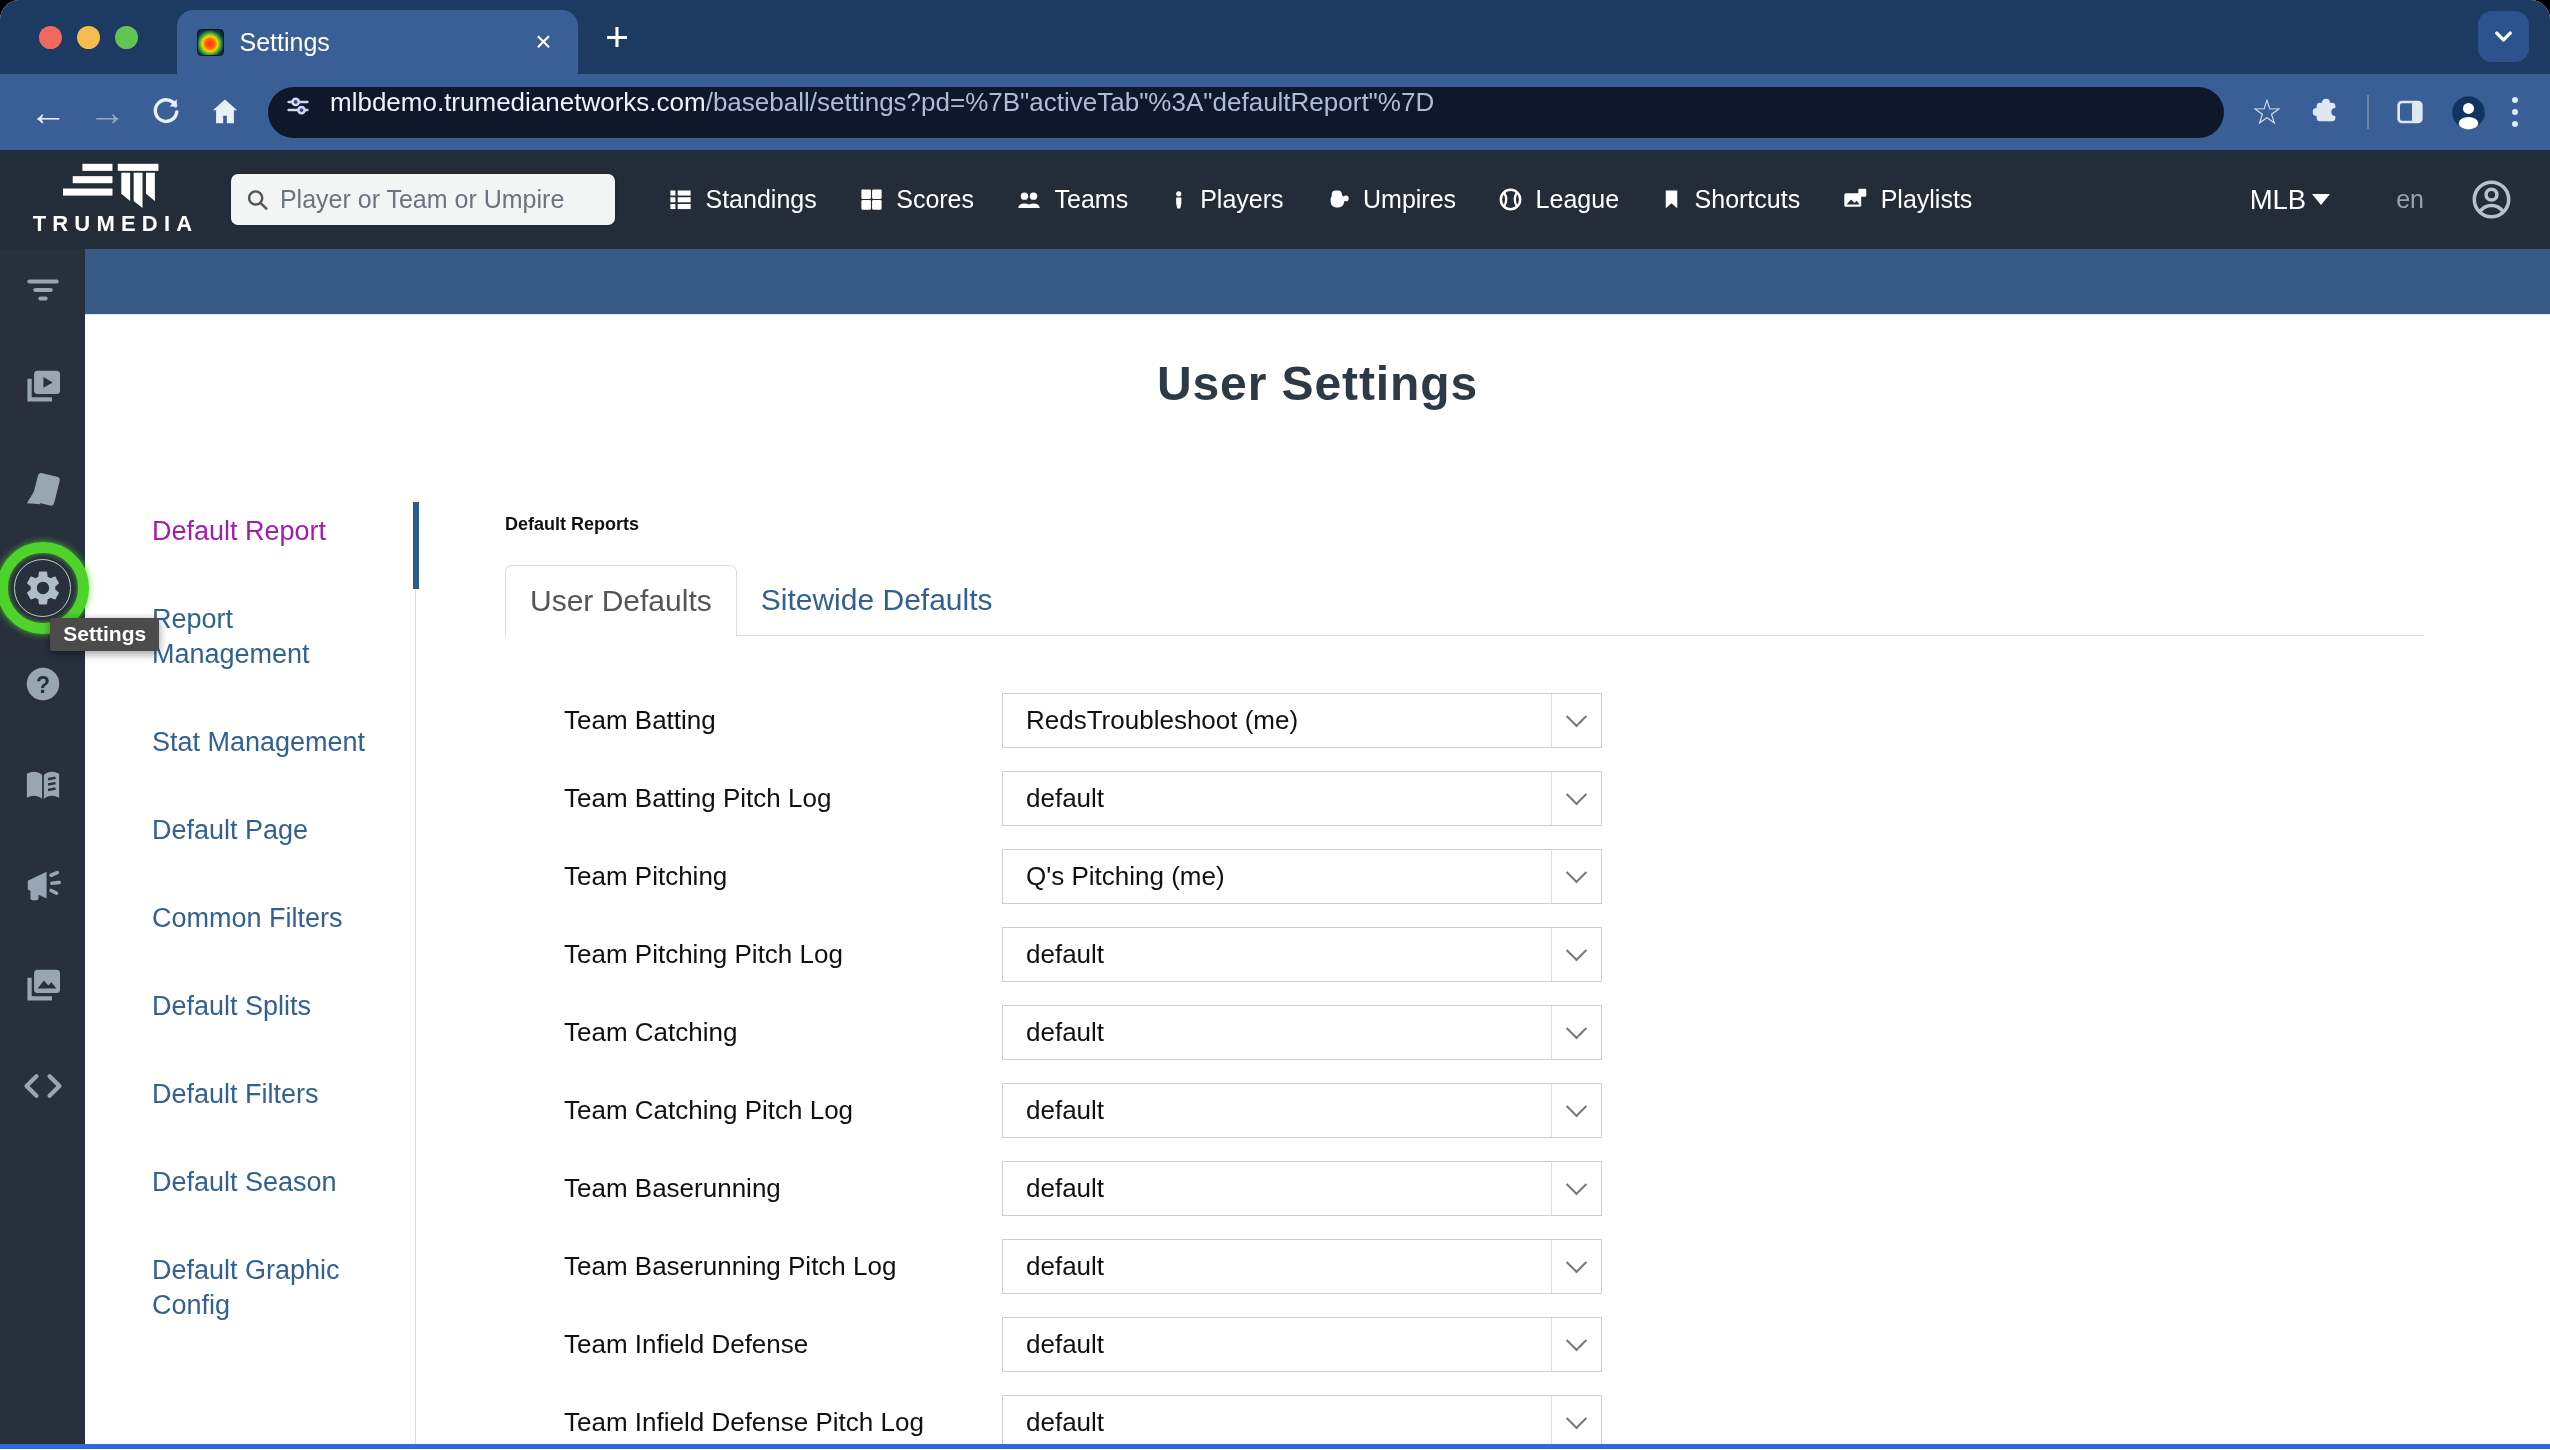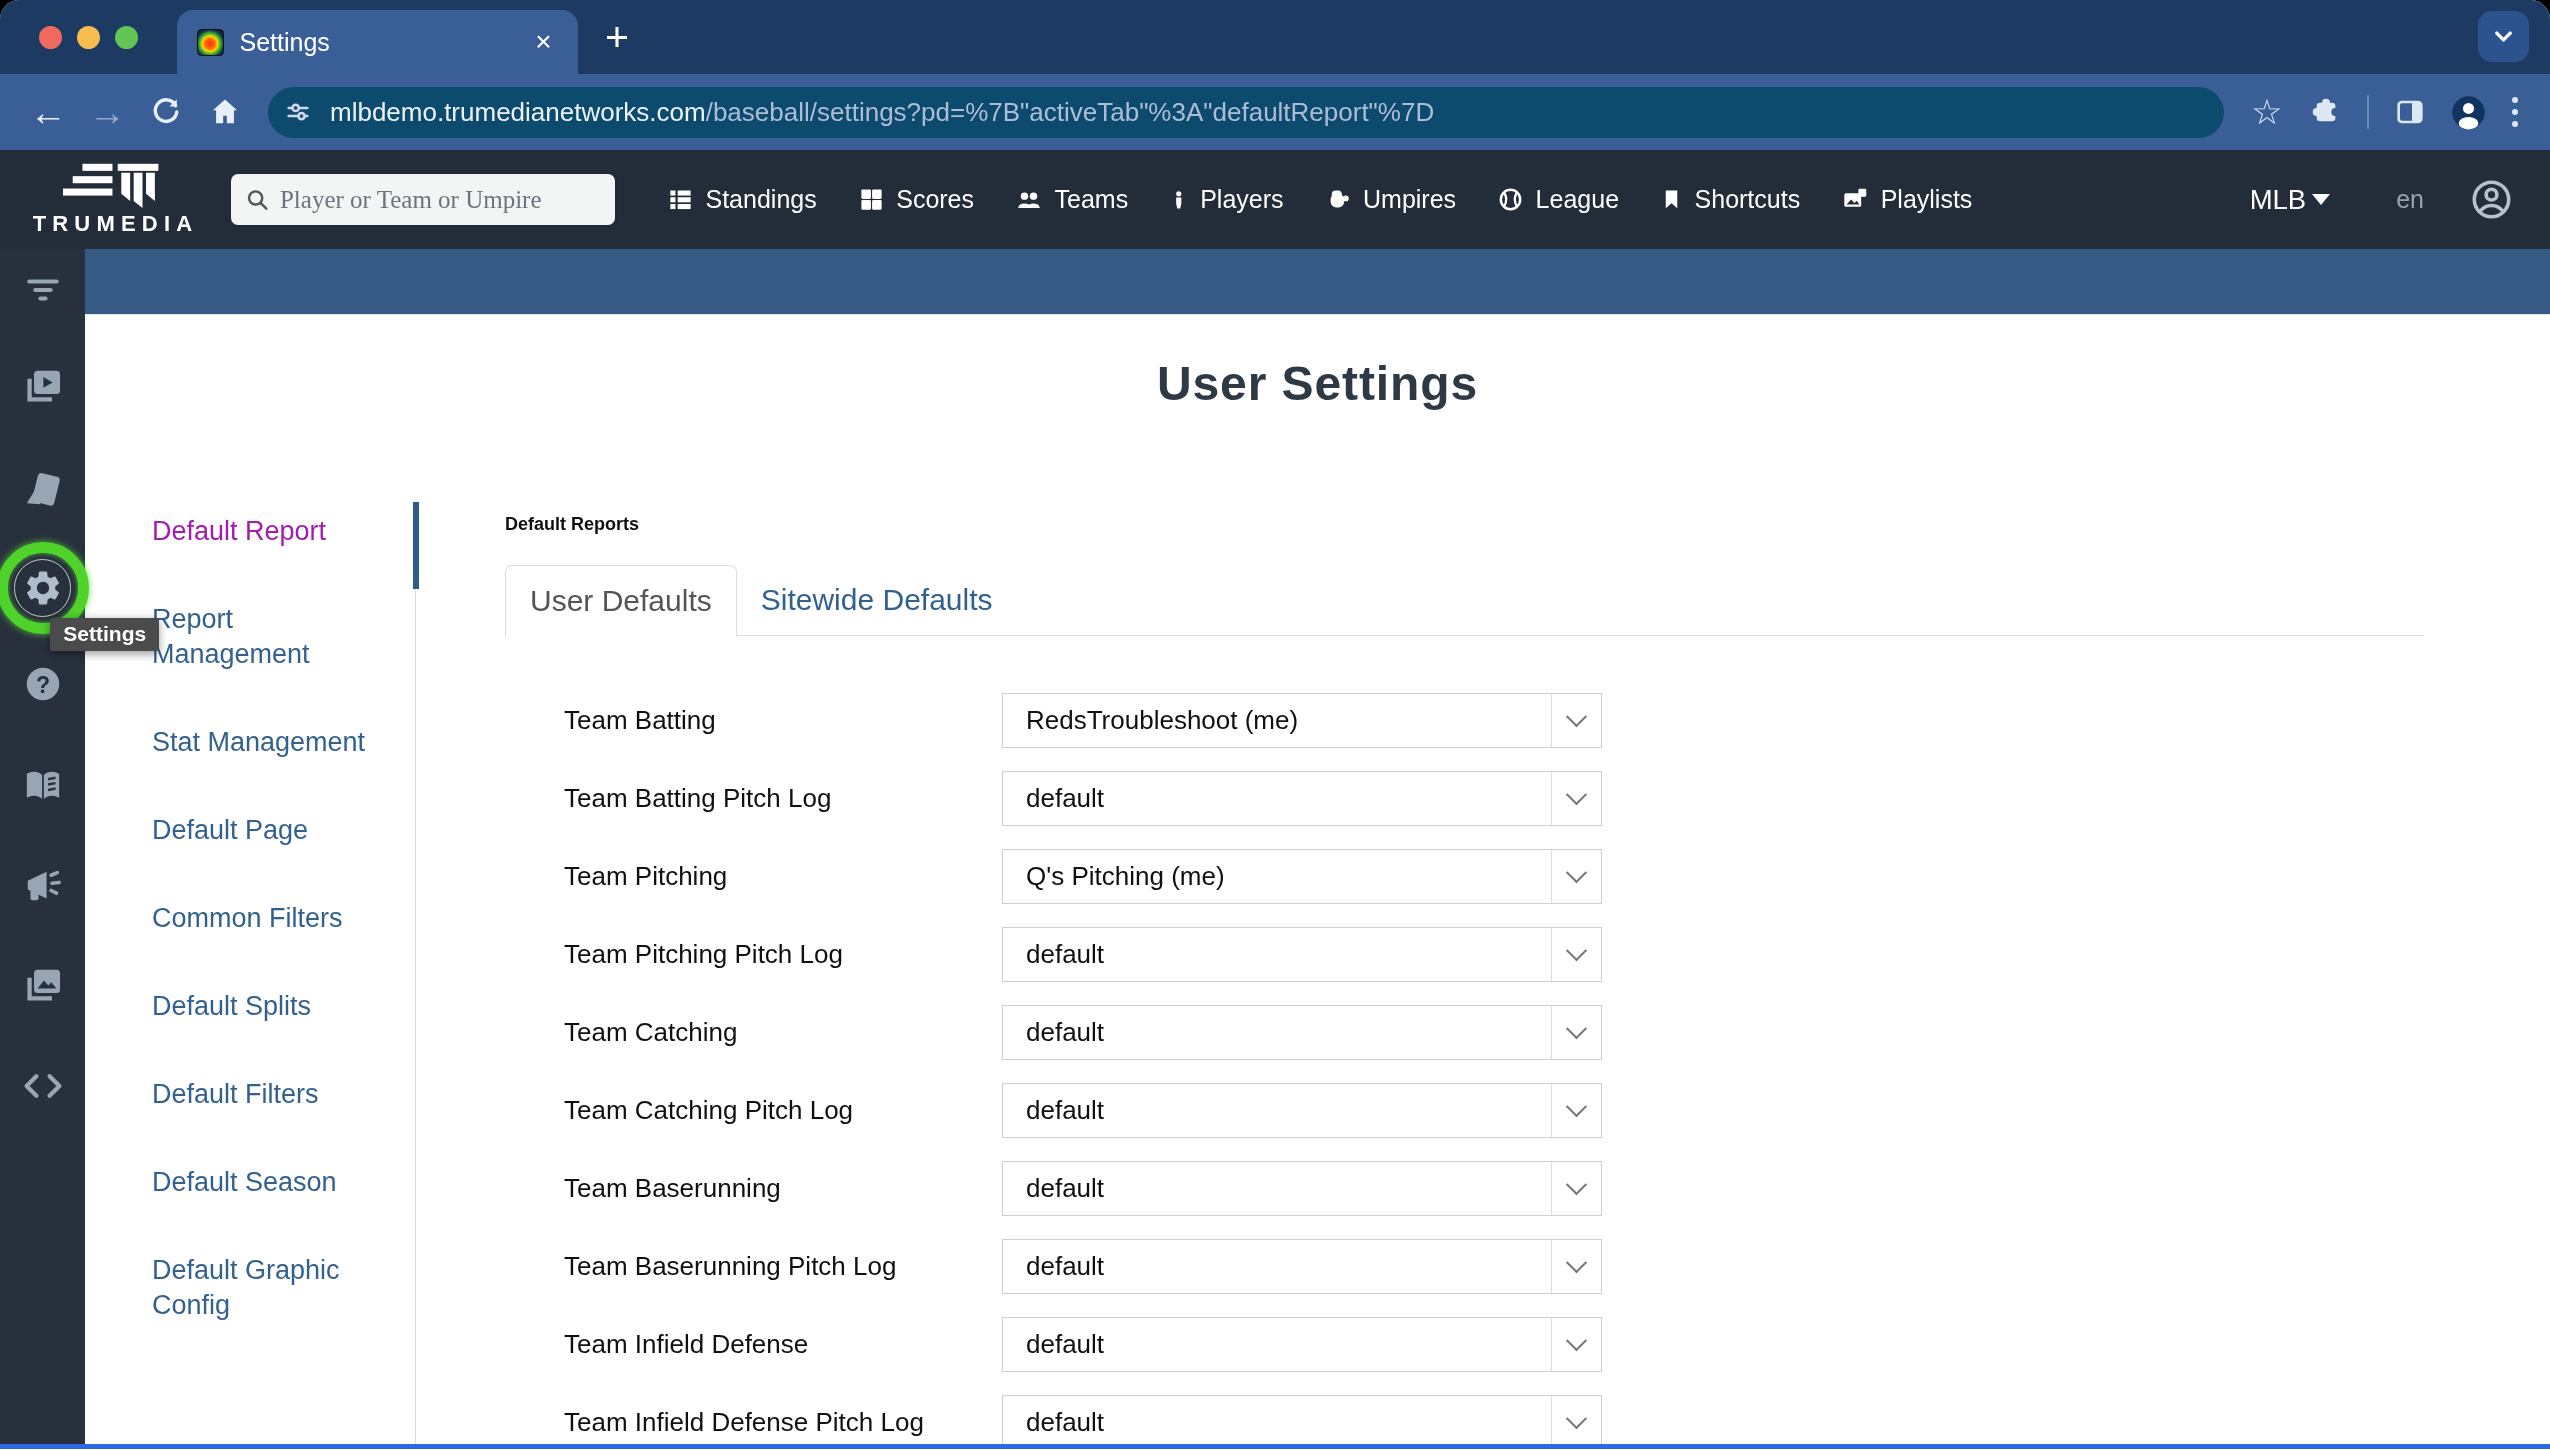--- a/index.html
+++ b/index.html
@@ -21,38 +21,38 @@
   .tab-close { color:#fff; font-size:28px; line-height:1; padding:3.5px 7px; }
   .newtab { color:#fff; font-size:41px; font-weight:300; margin-left:27px; line-height:1; }
   .tabsearch { position:absolute; right:21px; top:10.6px; width:51px; height:51px; border-radius:14px;
                background:#2d538f; display:flex; align-items:center; justify-content:center; }
 
   
   .toolbar { height:76px; background:#3a5f97; display:flex; align-items:center; padding:0 23px; gap:9px; }
   .navbtn { font-size:37px; color:#e9eef7; width:50px; text-align:center; line-height:1; }
   .navbtn.dim { color:#94a9c9; }
   .icon-btn { width:50px; display:flex; justify-content:center; align-items:center; }
-  .urlpill { flex:1; height:51px; border-radius:26px; background:#0c4a6e; display:flex;
-             align-items:center; margin:0 9px; padding-left:10.6px; overflow:hidden; white-space:nowrap; }
+  .urlpill { flex:1; height:51px; border-radius:26px; background:#0f172a; display:flex;
+             align-items:flex-start; margin:0 9px; padding-left:10.6px; overflow:hidden; white-space:nowrap; }
   .siteinfo { width:39px; height:39px; border-radius:50%; display:flex; align-items:center; justify-content:center; margin-right:12.4px; }
   .url-domain { color:#eef3fa; font-size:26px; }
   .url-path { color:#aebdd6; font-size:26px; }
   .tb-star { font-size:35px; color:#dfe7f3; }
   .tb-divider { width:1.8px; height:34px; background:#6d87ad; margin:0 7px; }
   .kebab { display:flex; flex-direction:column; gap:6.2px; padding:0 9px; }
   .kebab i { width:6.2px; height:6.2px; border-radius:50%; background:#dfe7f3; }
 
   
   .appnav { height:99px; background:#232c39; display:flex; align-items:center; padding-left:25px; }
   .logo { display:flex; flex-direction:column; align-items:center; margin-right:23px; width:181px; }
   .logo-text { color:#fff; font-size:22px; font-weight:bold; letter-spacing:6.2px; margin-top:3.5px; }
   .searchbox { width:388px; height:55px; background:#f3f4f4; border:2.7px solid #1f2937; border-radius:9px;
                display:flex; align-items:center; padding:0 14px; }
   .searchbox input { border:none; outline:none; background:transparent; font-size:25px; color:#333;
-                     font-family:Liberation Serif, serif; width:100%; margin-left:10.6px; }
+                     font-family:Liberation Sans, sans-serif; width:100%; margin-left:10.6px; }
   .searchbox input::placeholder { color:#6a7480; }
   .mainmenu { display:flex; align-items:center; gap:41px; margin-left:50px; }
   .menu-item { display:flex; align-items:center; gap:11.5px; color:#fff; font-size:25px; }
   .nav-right { margin-left:auto; display:flex; align-items:center; margin-right:37px; }
   .league { color:#fff; font-size:27.5px; display:flex; align-items:center; gap:6px; }
   .caret { width:0; height:0; border-left:9.8px solid transparent; border-right:9.8px solid transparent;
            border-top:11.5px solid #fff; }
   .lang { color:#97a2ae; font-size:25px; margin-left:66px; }
   .profile { margin-left:46px; display:flex; }
 

